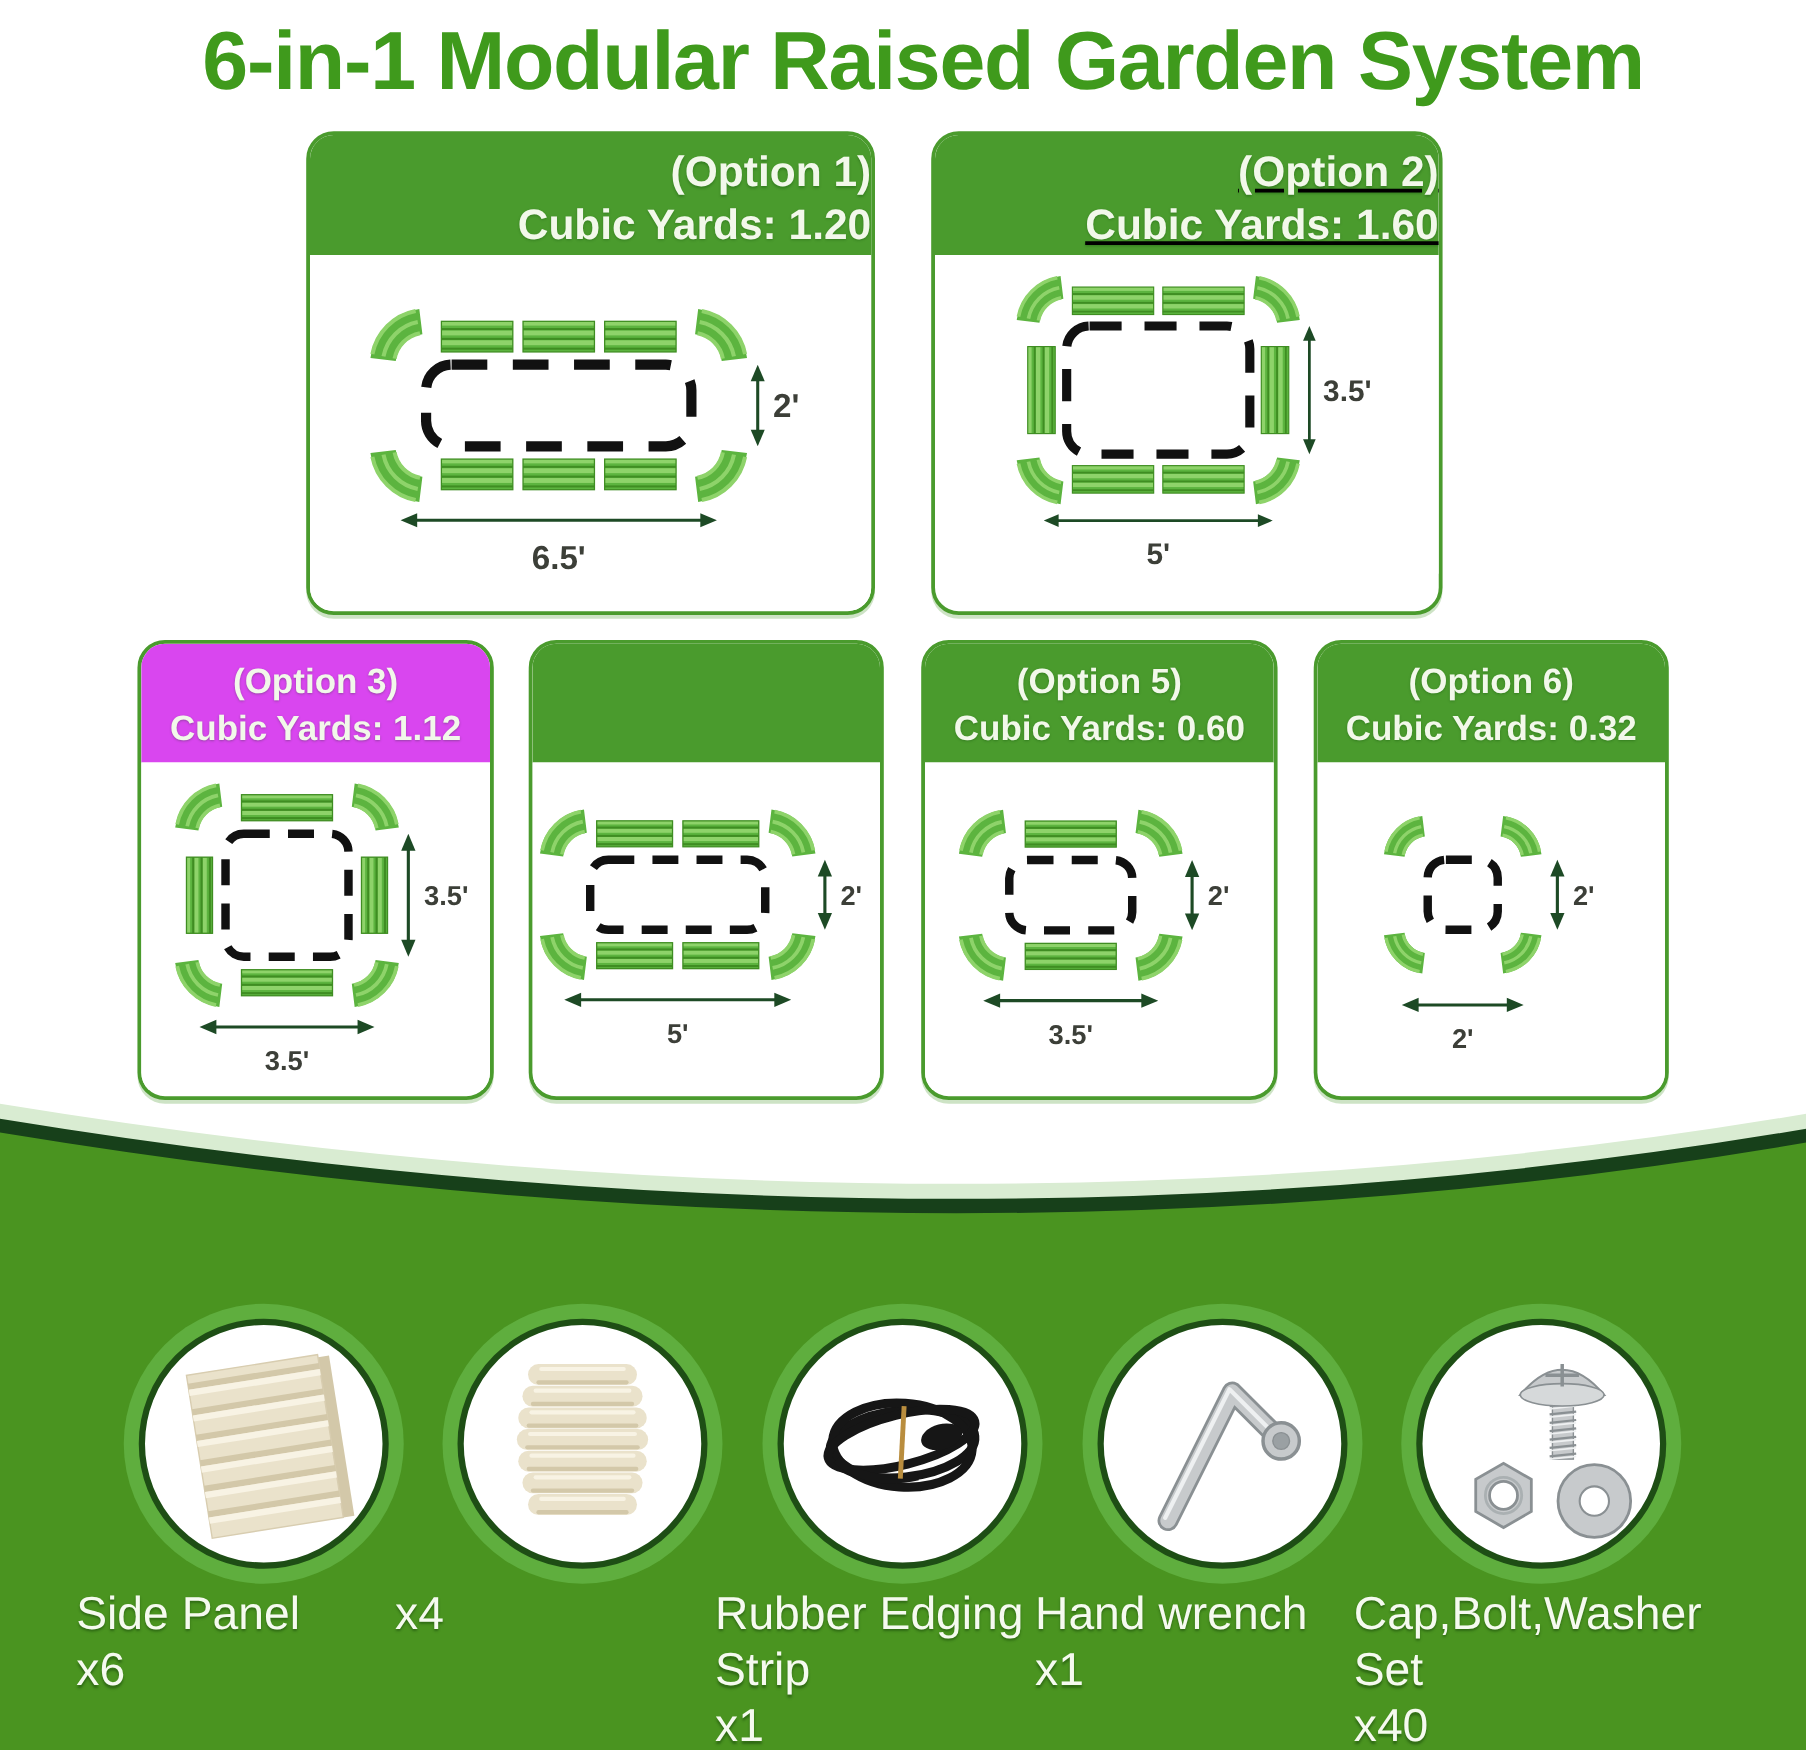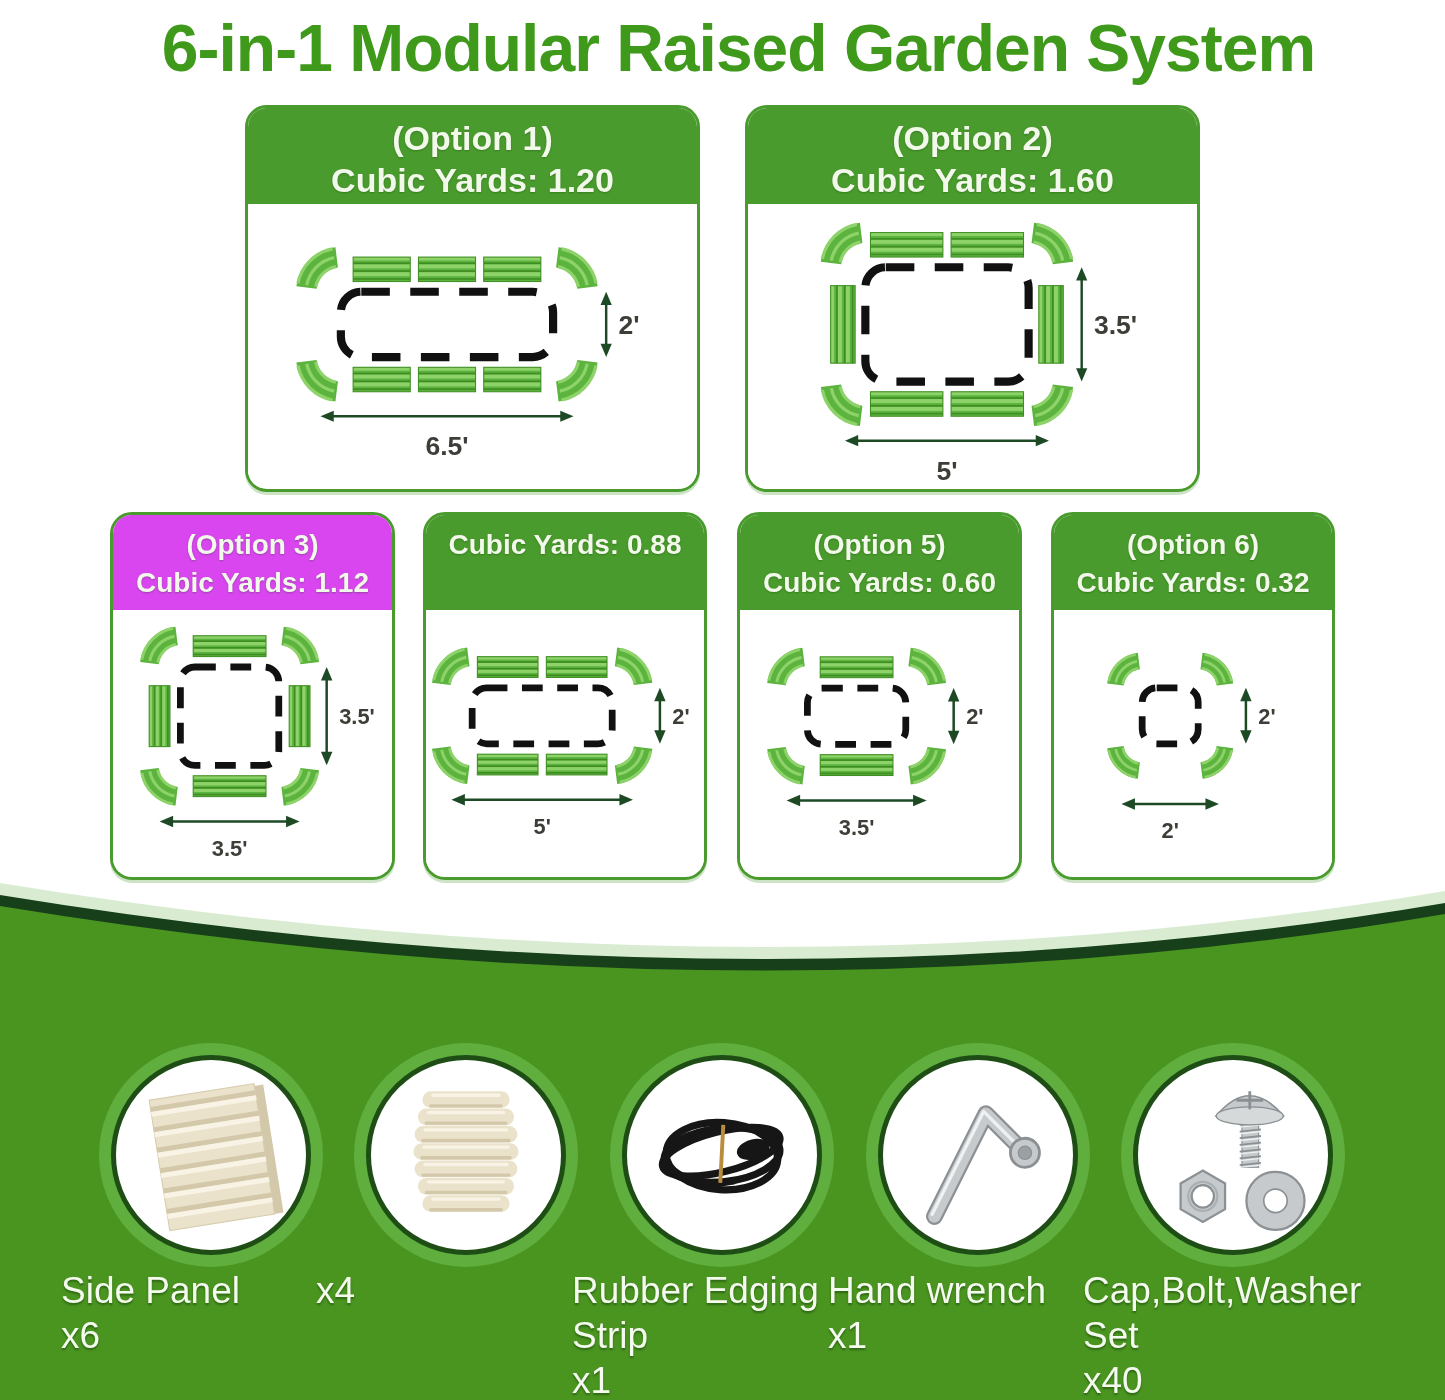--- a/index.html
+++ b/index.html
@@ -11,21 +11,21 @@
   .title{
     position:absolute;top:0;left:16px;width:100%;margin:0;text-align:center;
     font-size:66px;font-weight:800;letter-spacing:-1px;line-height:96px;
   }
   .card{
     position:absolute;background:#ffffff;border-radius:22px;overflow:hidden;
     box-shadow:0 3px 0 rgba(74,155,45,.28);
   }
   .chead{width:100%;text-align:center;}
   .chead div{white-space:nowrap;}
-  .r1 .chead{height:96px;padding-top:9px;font-size:34px;font-weight:700;line-height:42px;}
+  .r1 .chead{height:96px;padding-top:9px;font-size:34px;font-weight:700;line-height:42px;text-align:right;}
   .r2 .chead{height:95px;padding-top:11px;font-size:28px;font-weight:700;line-height:38px;}
   .cbody{width:100%;background:#fff;}
   .cbody svg{display:block;width:100%;height:auto;}
   .curve{position:absolute;left:0;top:855px;width:1445px;height:160px;}
   .section{position:absolute;left:0;top:1012px;width:1445px;height:388px;}
   .part-circle{
     position:absolute;width:200px;height:200px;border-radius:50%;
     background:#ffffff;overflow:hidden;
   }
   .plabel{
@@ -117,21 +117,21 @@
             <polygon points="351,86 345.5,99 356.5,99" fill="#1d4a25"></polygon>
             <polygon points="351,150 345.5,137 356.5,137" fill="#1d4a25"></polygon>
             <text x="363" y="127.36" font-size="26" fill="#3c3f38" text-anchor="start">2'</text>
             <line x1="80" y1="208" x2="310" y2="208" stroke="#1d4a25" stroke-width="2.4"></line>
             <polygon points="71,208 84,202.5 84,213.5" fill="#1d4a25"></polygon>
             <polygon points="319,208 306,202.5 306,213.5" fill="#1d4a25"></polygon>
             <text x="195" y="246" font-size="26" fill="#3c3f38" text-anchor="middle">6.5'</text>
           </svg>
         </div>
       </div>
-      <div class="card r1" style="left: 745px; top: 105px; width: 455px; height: 387px; position: absolute; border: 3px solid rgb(74, 155, 45);">
+      <div class="card r1" style="left: 745px; top: 105px; width: 409px; height: 387px; position: absolute; border: 3px solid rgb(74, 155, 45); text-decoration: underline;">
         <div class="chead" style="background: rgb(74, 155, 45); color: rgb(242, 248, 234); text-shadow: rgba(0, 60, 0, 0.3) 0px 1px 2px;">
           <div>(Option 2)</div>
           <div>Cubic Yards: 1.60</div>
         </div>
         <div class="cbody">
           <svg viewBox="0 0 440 278">
             <path d="M 81.3 57.9 A 34 34 0 0 1 110.9 28.3" stroke="#5cb43f" stroke-width="20" fill="none"></path>
             <path d="M 90.3 57.2 A 25.16 25.16 0 0 1 110.2 37.3" stroke="#8ed36a" stroke-width="3.2" fill="none"></path>
             <path d="M 81.6 55.5 A 34 34 0 0 1 108.5 28.6" stroke="#8ed36a" stroke-width="3.2" fill="none"></path>
             <path d="M 72.9 53.8 A 42.84 42.84 0 0 1 106.8 19.9" stroke="#8ed36a" stroke-width="3.2" fill="none"></path>
@@ -269,21 +269,20 @@
             <text x="217.25" y="109.56" font-size="21" fill="#3c3f38" text-anchor="start">3.5'</text>
             <line x1="53.75" y1="203.25" x2="170.25" y2="203.25" stroke="#1d4a25" stroke-width="2.4"></line>
             <polygon points="44.75,203.25 57.75,197.75 57.75,208.75" fill="#1d4a25"></polygon>
             <polygon points="179.25,203.25 166.25,197.75 166.25,208.75" fill="#1d4a25"></polygon>
             <text x="112" y="236.25" font-size="21" fill="#3c3f38" text-anchor="middle">3.5'</text>
           </svg>
         </div>
       </div>
       <div class="card r2" style="left: 423px; top: 512px; width: 284px; height: 368px; position: absolute; border: 3px solid rgb(74, 155, 45);">
         <div class="chead" style="background: rgb(74, 155, 45); color: rgb(242, 248, 234); text-shadow: rgba(0, 60, 0, 0.3) 0px 1px 2px;">
-          <div>Cubic Yards: 0.88</div>
         </div>
         <div class="cbody">
           <svg viewBox="0 0 268 252">
             <path d="M 14.7 71.3 A 30 30 0 0 1 40.8 45.2" stroke="#5cb43f" stroke-width="18" fill="none"></path>
             <path d="M 22.7 70.8 A 22.2 22.2 0 0 1 40.3 53.2" stroke="#8ed36a" stroke-width="2.88" fill="none"></path>
             <path d="M 15.1 69.3 A 30 30 0 0 1 38.8 45.6" stroke="#8ed36a" stroke-width="2.88" fill="none"></path>
             <path d="M 7.4 67.8 A 37.8 37.8 0 0 1 37.3 37.9" stroke="#8ed36a" stroke-width="2.88" fill="none"></path>
             <path d="M 183.2 45.2 A 30 30 0 0 1 209.3 71.3" stroke="#5cb43f" stroke-width="18" fill="none"></path>
             <path d="M 183.7 53.2 A 22.2 22.2 0 0 1 201.3 70.8" stroke="#8ed36a" stroke-width="2.88" fill="none"></path>
             <path d="M 185.2 45.6 A 30 30 0 0 1 208.9 69.3" stroke="#8ed36a" stroke-width="2.88" fill="none"></path>

